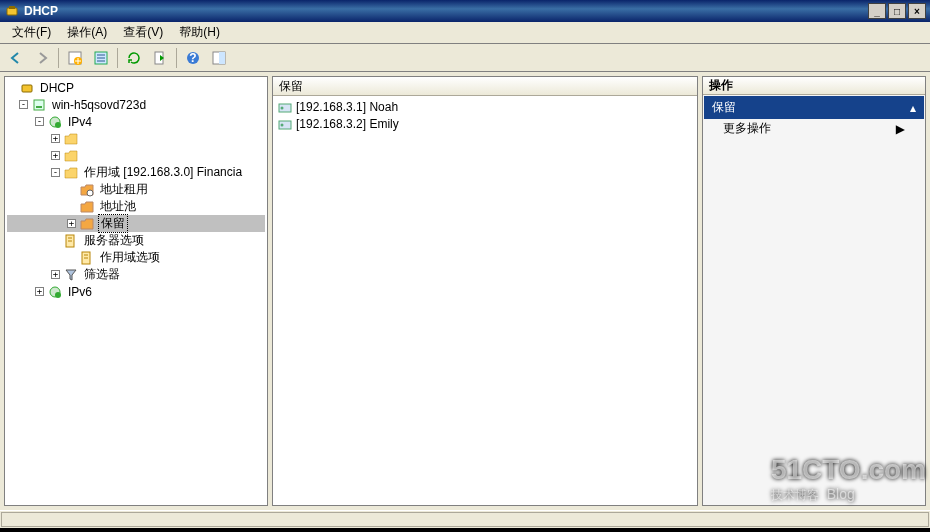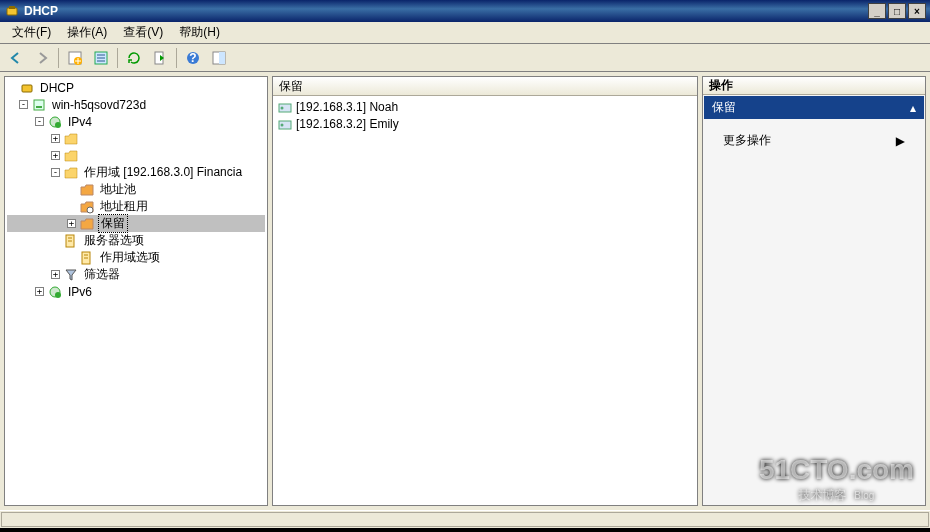--- a/index.html
+++ b/index.html
@@ -36,28 +36,28 @@
 .expander.blank { border: none; background: transparent; }
 .ticon2 { width: 16px; height: 16px; margin-right: 3px; flex-shrink: 0; display:inline-flex; align-items:center; justify-content:center;}
 .tlbl { padding: 0 2px; }
 
 .listhdr { height: 19px; background: linear-gradient(#fff, #ece9d8); border-bottom: 1px solid #aca899; display: flex; align-items: center; padding: 0 6px; font-weight: normal; flex-shrink:0;}
 .listbody { padding: 2px; font-family: "SimSun", monospace; }
 .lrow { display: flex; align-items: center; height: 17px; cursor: default; padding-left: 2px; }
 
 .actionshdr { height: 18px; background: linear-gradient(#fff, #ece9d8); border-bottom: 1px solid #aca899; display: flex; align-items: center; padding: 0 6px; font-weight: bold; flex-shrink:0;}
 .action-cat { background: #15428b; color: #fff; padding: 3px 8px; display:flex; justify-content:space-between; align-items:center; margin:1px;}
-.action-item { padding: 12px 20px; display:flex; justify-content:space-between; align-items:center; cursor: default; }
+.action-item { padding: 0 20px; display:flex; justify-content:space-between; align-items:center; cursor: default; }
 
 
 .statusbar { height: 18px; background: #ece9d8; border-top: 1px solid #fff; display:flex;}
 .statuscell { flex:1; border:1px solid #aca899; margin:1px;}
 
 
-.watermark { position: absolute; right: 16px; bottom: 28px; text-align: center; color: rgba(255,255,255,.55); font-family: Arial; pointer-events:none; text-shadow:0 0 4px #000;}
+.watermark { position: absolute; right: 4px; bottom: 28px; text-align: left; color: rgba(255,255,255,.55); font-family: Arial; pointer-events:none; text-shadow:0 0 4px #000;}
 .watermark .big { font-size: 28px; font-weight: bold; }
 .watermark .small { font-size: 14px; }
 
 
 .fold-y { fill:#fbd46b; stroke:#b8860b; stroke-width:.5;}
 .fold-o { fill:#f4a742; }
 </style>
 </head>
 <body>
 
@@ -198,33 +198,33 @@
               <path class="fold-y" d="M2 5h4l1-2h7v10H2z"></path>
             </svg>
           </span>
         <span class="tlbl"><span>作用域</span> <span>[192.168.3.0] Financia</span></span>
       </div>
 
       <div class="trow" style="padding-left:72px">
         <span class="ticon2">
             <svg width="16" height="16">
               <path class="fold-o" d="M2 5h4l1-2h7v10H2z" stroke="#b86"></path>
+              <circle cx="11" cy="11" r="3" fill="#fff" stroke="#666"></circle>
+            </svg>
+          </span>
+        <span class="tlbl">地址租用</span>
+      </div>
+
+      <div class="trow" style="padding-left:72px">
+        <span class="ticon2">
+            <svg width="16" height="16">
+              <path class="fold-o" d="M2 5h4l1-2h7v10H2z" stroke="#b86"></path>
             </svg>
           </span>
         <span class="tlbl">地址池</span>
-      </div>
-
-      <div class="trow" style="padding-left:72px">
-        <span class="ticon2">
-            <svg width="16" height="16">
-              <path class="fold-o" d="M2 5h4l1-2h7v10H2z" stroke="#b86"></path>
-              <circle cx="11" cy="11" r="3" fill="#fff" stroke="#666"></circle>
-            </svg>
-          </span>
-        <span class="tlbl">地址租用</span>
       </div>
 
       <div class="trow sel" style="padding-left:60px">
         <span class="expander">+</span>
         <span class="ticon2">
             <svg width="16" height="16">
               <path class="fold-o" d="M2 5h4l1-2h7v10H2z" stroke="#b86"></path>
             </svg>
           </span>
         <span class="tlbl">保留</span>
@@ -311,14 +311,14 @@
   </div>
 
 </div>
 
 <div class="statusbar">
   <div class="statuscell"></div>
 </div>
 
 <div class="watermark">
   <div class="big">51CTO.com</div>
-  <div class="small"><span>技术博客</span>&nbsp;&nbsp;<span style="font-size:10px">Blog</span></div>
+  <div class="small"><span>技术博客</span>&nbsp;&nbsp;<span style="font-size:14px">Blog</span></div>
 </div>
 
 </body></html>

